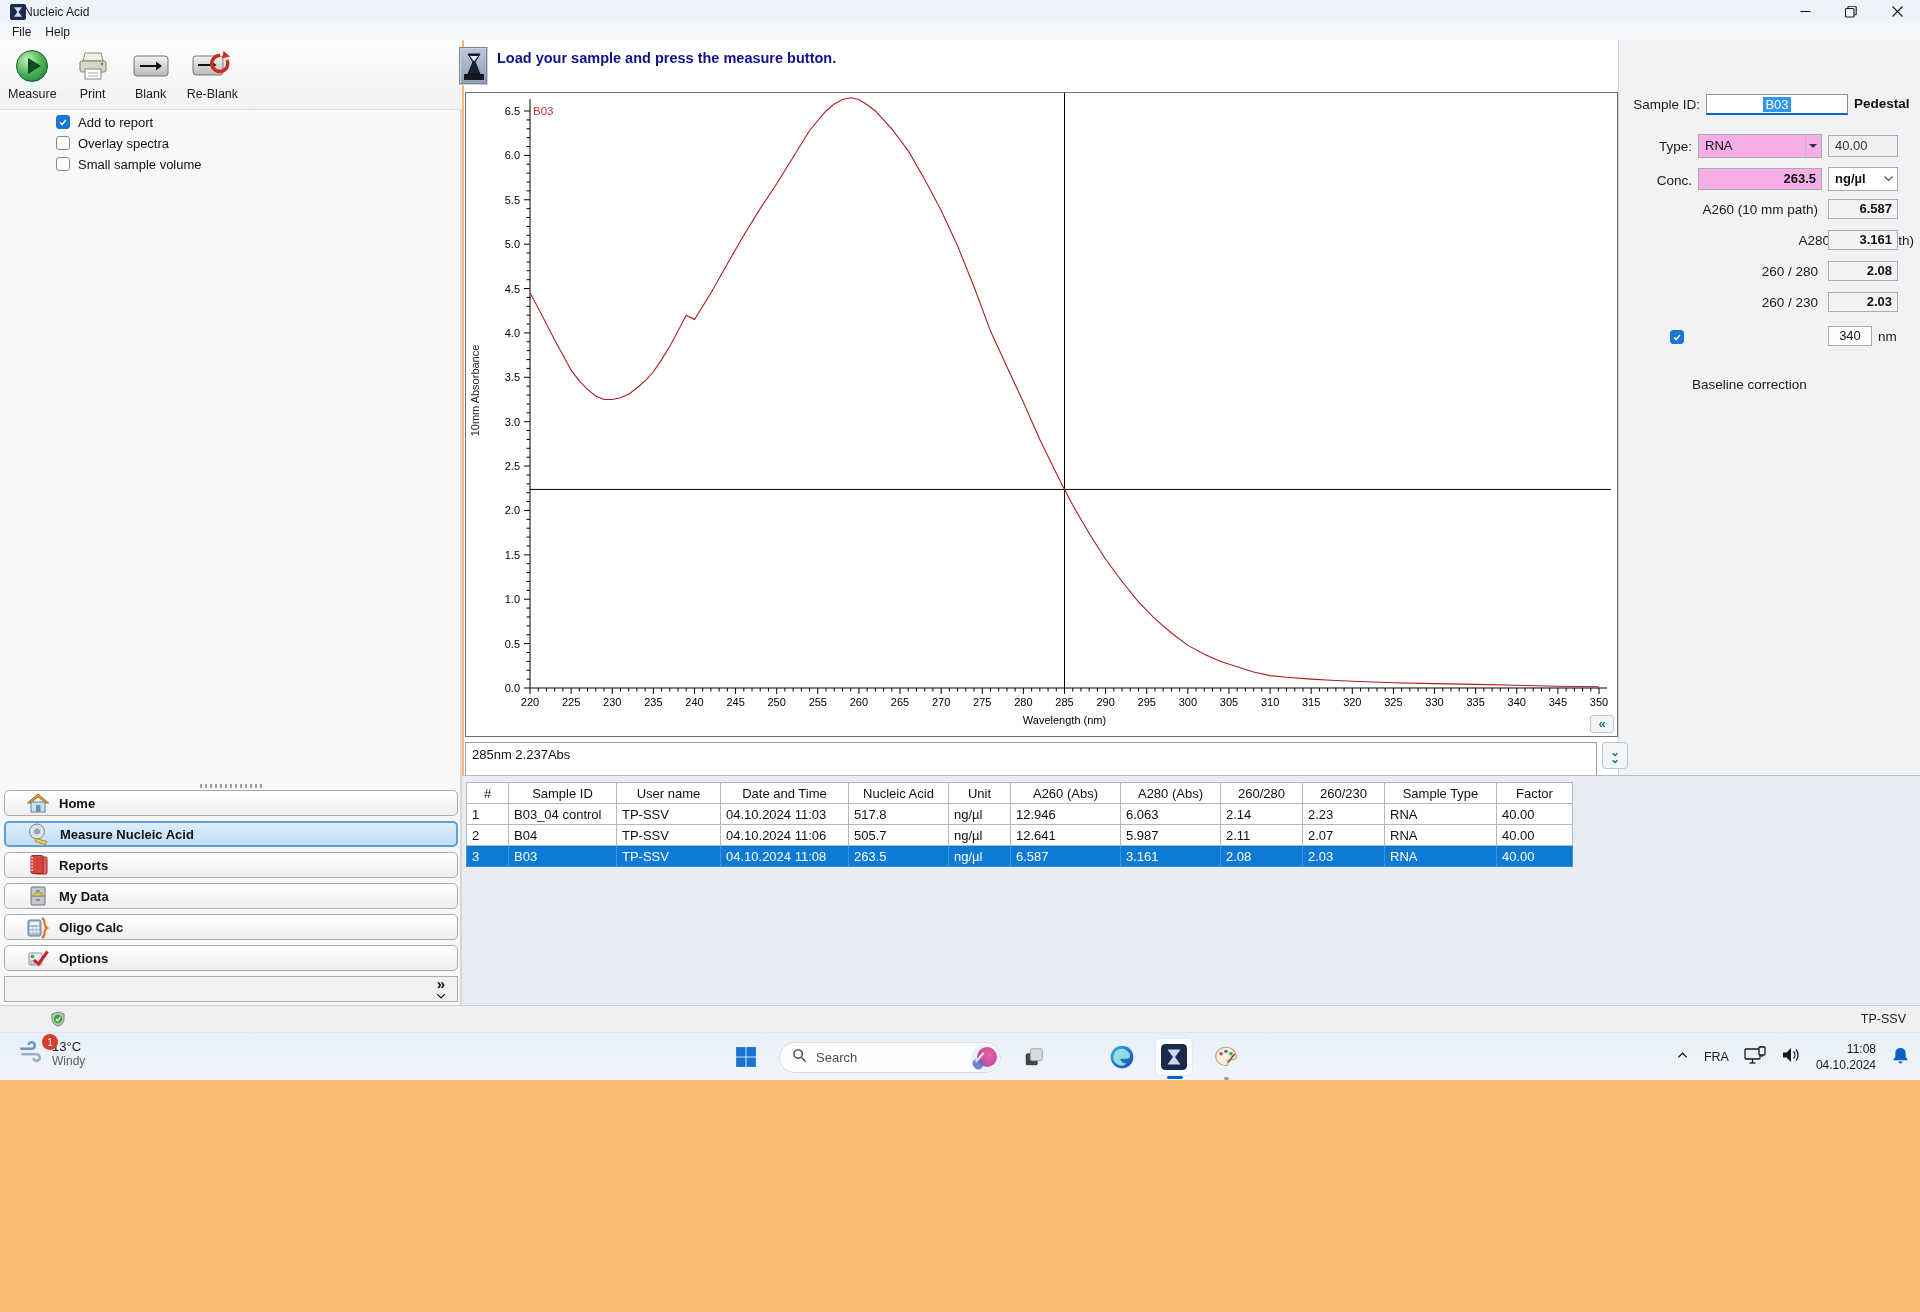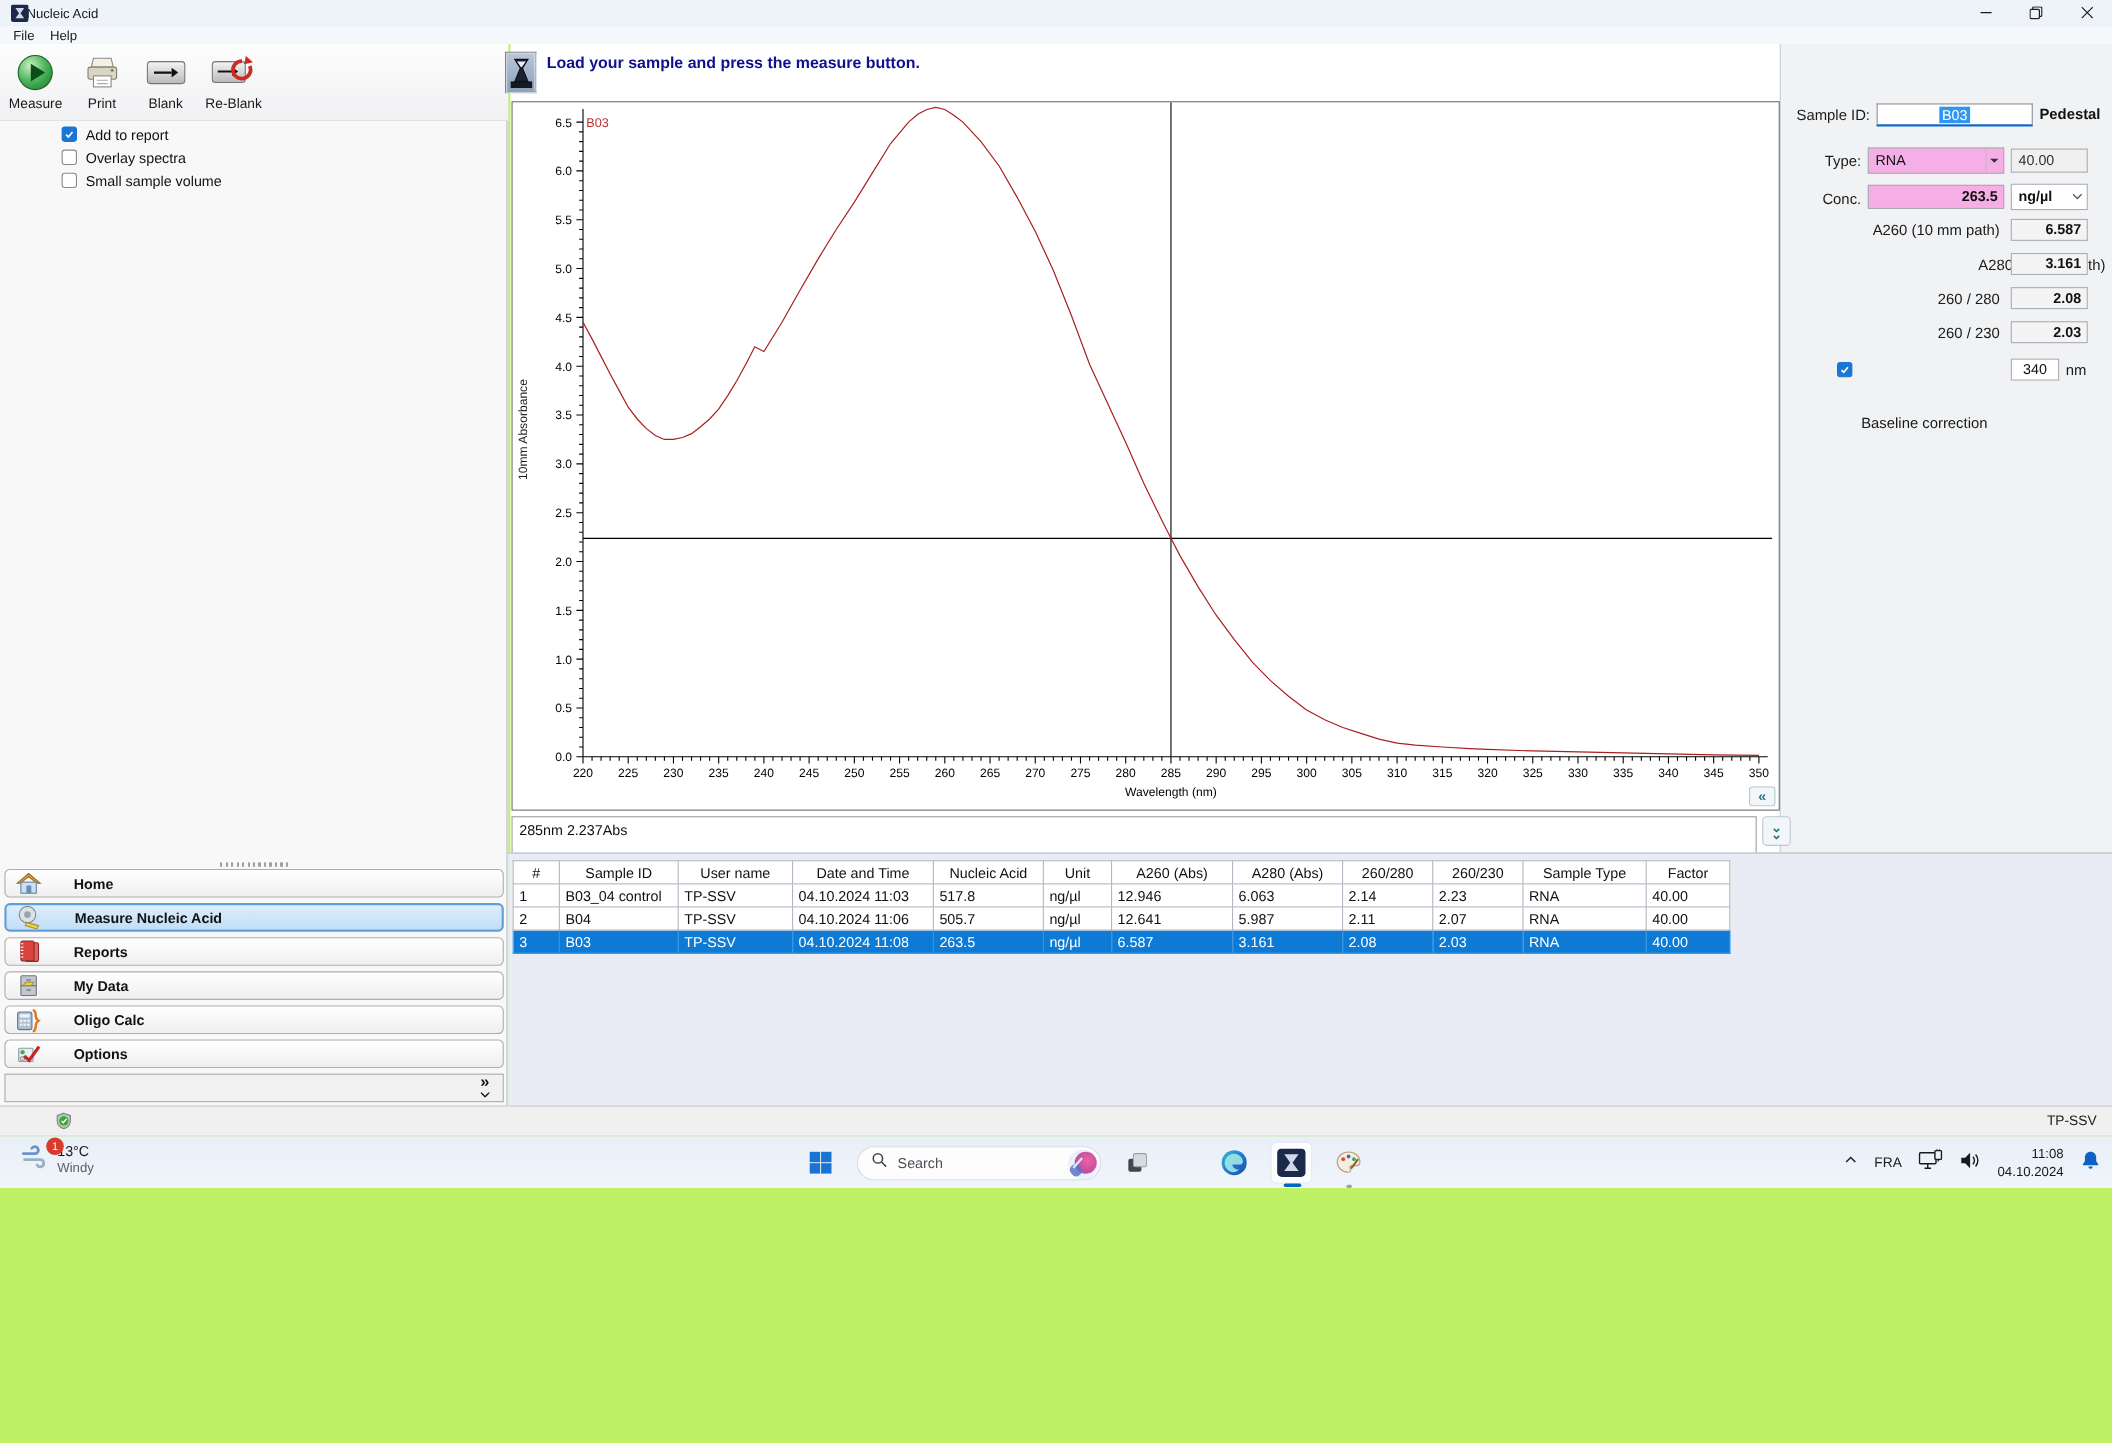--- a/index.html
+++ b/index.html
@@ -1,17 +1,17 @@
 <!DOCTYPE html>
 <html><head>
 <meta charset="utf-8">
 <style>
   * { box-sizing: border-box; margin: 0; padding: 0; }
   body { font-family: "Liberation Sans", sans-serif; background: #fff; }
-  #screen { position: relative; width: 1920px; height: 1312px; background: #bef264; overflow: hidden; }
+  #screen { position: relative; width: 1920px; height: 1312px; background: #fdba74; overflow: hidden; }
   .ab { position: absolute; }
 
   
   .titlebar { left:0; top:0; width:1920px; height:23px; background:#eef2f9; display:flex; align-items:center; }
   .titlebar .title { font-size:12px; color:#1a1a1a; margin-left:6px; }
   .win-controls { position:absolute; right:0; top:0; height:23px; display:flex; }
   .win-btn { width:46px; height:23px; display:flex; align-items:center; justify-content:center; }
   .menubar { left:0; top:23px; width:1920px; height:17px; background:#f4f7fb; display:flex; align-items:center; gap:14px; padding-left:12px; }
   .menu-item { font-size:12px; color:#1a1a1a; }
 
@@ -25,21 +25,21 @@
   .opt { display:flex; align-items:center; gap:8px; height:16px;padding-left:48px; }
   .cb { width:14px; height:14px; border-radius:3px; border:1px solid #8a8a8a; background:#fff; display:flex; align-items:center; justify-content:center; }
   .cb.checked { background:#1976d2; border-color:#1976d2; }
   .opt-label { font-size:13px; color:#111; }
 
   
   .nav { left:0; top:784px; width:462px; height:221px; }
   .gripper { position:absolute; left:200px; top:0px; width:64px; height:4px;
              background:repeating-linear-gradient(90deg,#9aa0a8 0 2px,transparent 2px 5px); }
   .nav-item { position:absolute; left:4px; width:454px; height:26px; border:1px solid #adadad; border-radius:5px;
-              background:linear-gradient(#ffffff,#efefef); display:flex; align-items:center; gap:28px; padding-left:8px; }
+              background:linear-gradient(#ffffff,#efefef); display:flex; align-items:center; gap:8px; padding-left:20px; }
   .nav-item.selected { background:linear-gradient(#ddedfc,#c2def7); border:2px solid #5f9fd8; }
   .nav-item .nav-icon { width:26px; height:24px; display:flex; align-items:center; justify-content:center; }
   .nav-item .nav-label { font-size:13px; font-weight:bold; color:#111; }
   .nav-footer { position:absolute; left:4px; top:192px; width:454px; height:26px; border:1px solid #adadad; background:#f1f1f1;
                 display:flex; align-items:center; justify-content:flex-end; padding-right:12px; }
   .chev2 { font-size:15px; font-weight:bold; color:#111; line-height:10px; text-align:center; }
 
   
   .main-bg { left:464px; top:40px; width:1154px; height:735px; background:#ffffff; }
   .right-bg { left:1618px; top:40px; width:302px; height:735px; background:#f1f2f4; border-left:1px solid #cfd2d8; }

